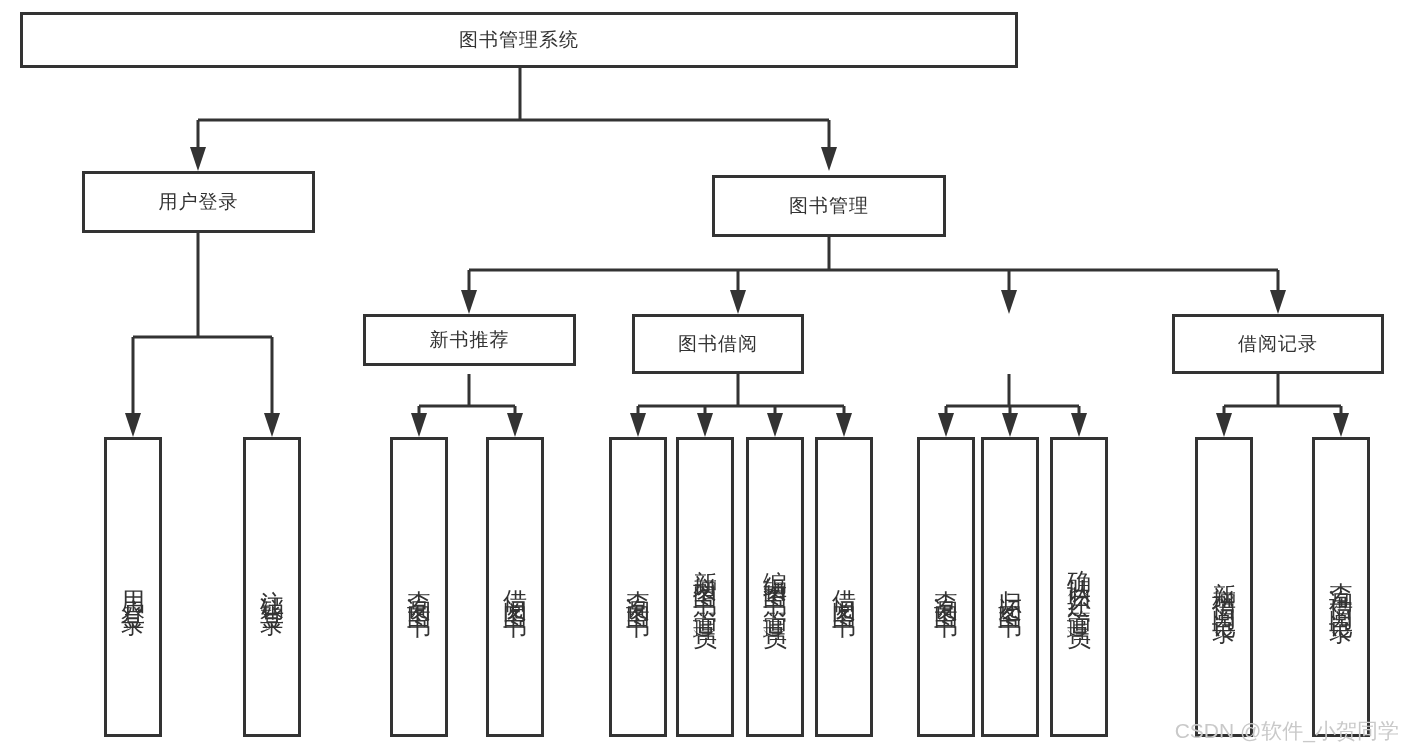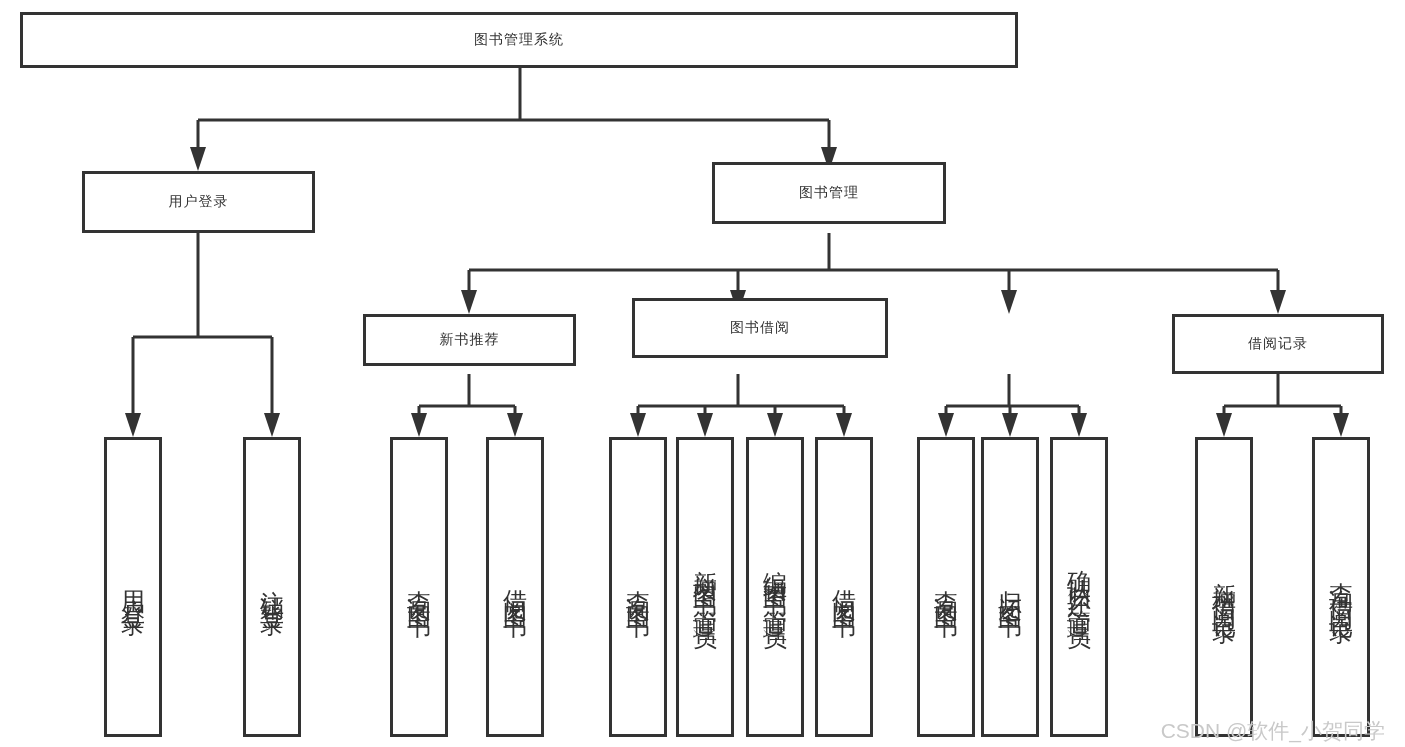--- a/index.html
+++ b/index.html
@@ -37,35 +37,35 @@
   .box {
     position: absolute;
     background: var(--box-bg);
     border: 3px solid var(--line-color);
     display: flex;
     align-items: center;
     justify-content: center;
     color: var(--text-color);
   }
   .hlabel {
-    font-size: 14px;
+    font-size: 19px;
     letter-spacing: 1px;
     white-space: nowrap;
   }
   .vtext {
     writing-mode: vertical-rl;
     text-orientation: mixed;
     font-size: 24px;
     letter-spacing: 8px;
     line-height: 1;
     white-space: nowrap;
   }
   .watermark {
     position: absolute;
-    right: 20px;
+    right: 6px;
     bottom: 2px;
     font-size: 21px;
     color: var(--watermark-color);
     white-space: nowrap;
     z-index: 10;
   }
 </style>
 </head>
 <body>
 
@@ -107,28 +107,28 @@
     <polygon points="1333,413 1349,413 1341,437"></polygon>
   </svg>
 
   <div class="box" style="left:20px;top:12px;width:998px;height:56px">
     <span class="hlabel">图书管理系统</span>
   </div>
 
   <div class="box" style="left:82px;top:171px;width:233px;height:62px">
     <span class="hlabel">用户登录</span>
   </div>
-  <div class="box" style="left:712px;top:162px;width:234px;height:62px">
+  <div class="box" style="left:712px;top:175px;width:234px;height:62px">
     <span class="hlabel">图书管理</span>
   </div>
 
   <div class="box" style="left:363px;top:314px;width:213px;height:52px">
     <span class="hlabel">新书推荐</span>
   </div>
-  <div class="box" style="left:632px;top:298px;width:256px;height:60px">
+  <div class="box" style="left:632px;top:314px;width:172px;height:60px">
     <span class="hlabel">图书借阅</span>
   </div>
   <div class="box" style="left:1172px;top:314px;width:212px;height:60px">
     <span class="hlabel">借阅记录</span>
   </div>
 
   <div class="box" style="left:104px;top:437px;width:58px;height:300px">
     <span class="vtext">用户登录</span>
   </div>
   <div class="box" style="left:243px;top:437px;width:58px;height:300px">

